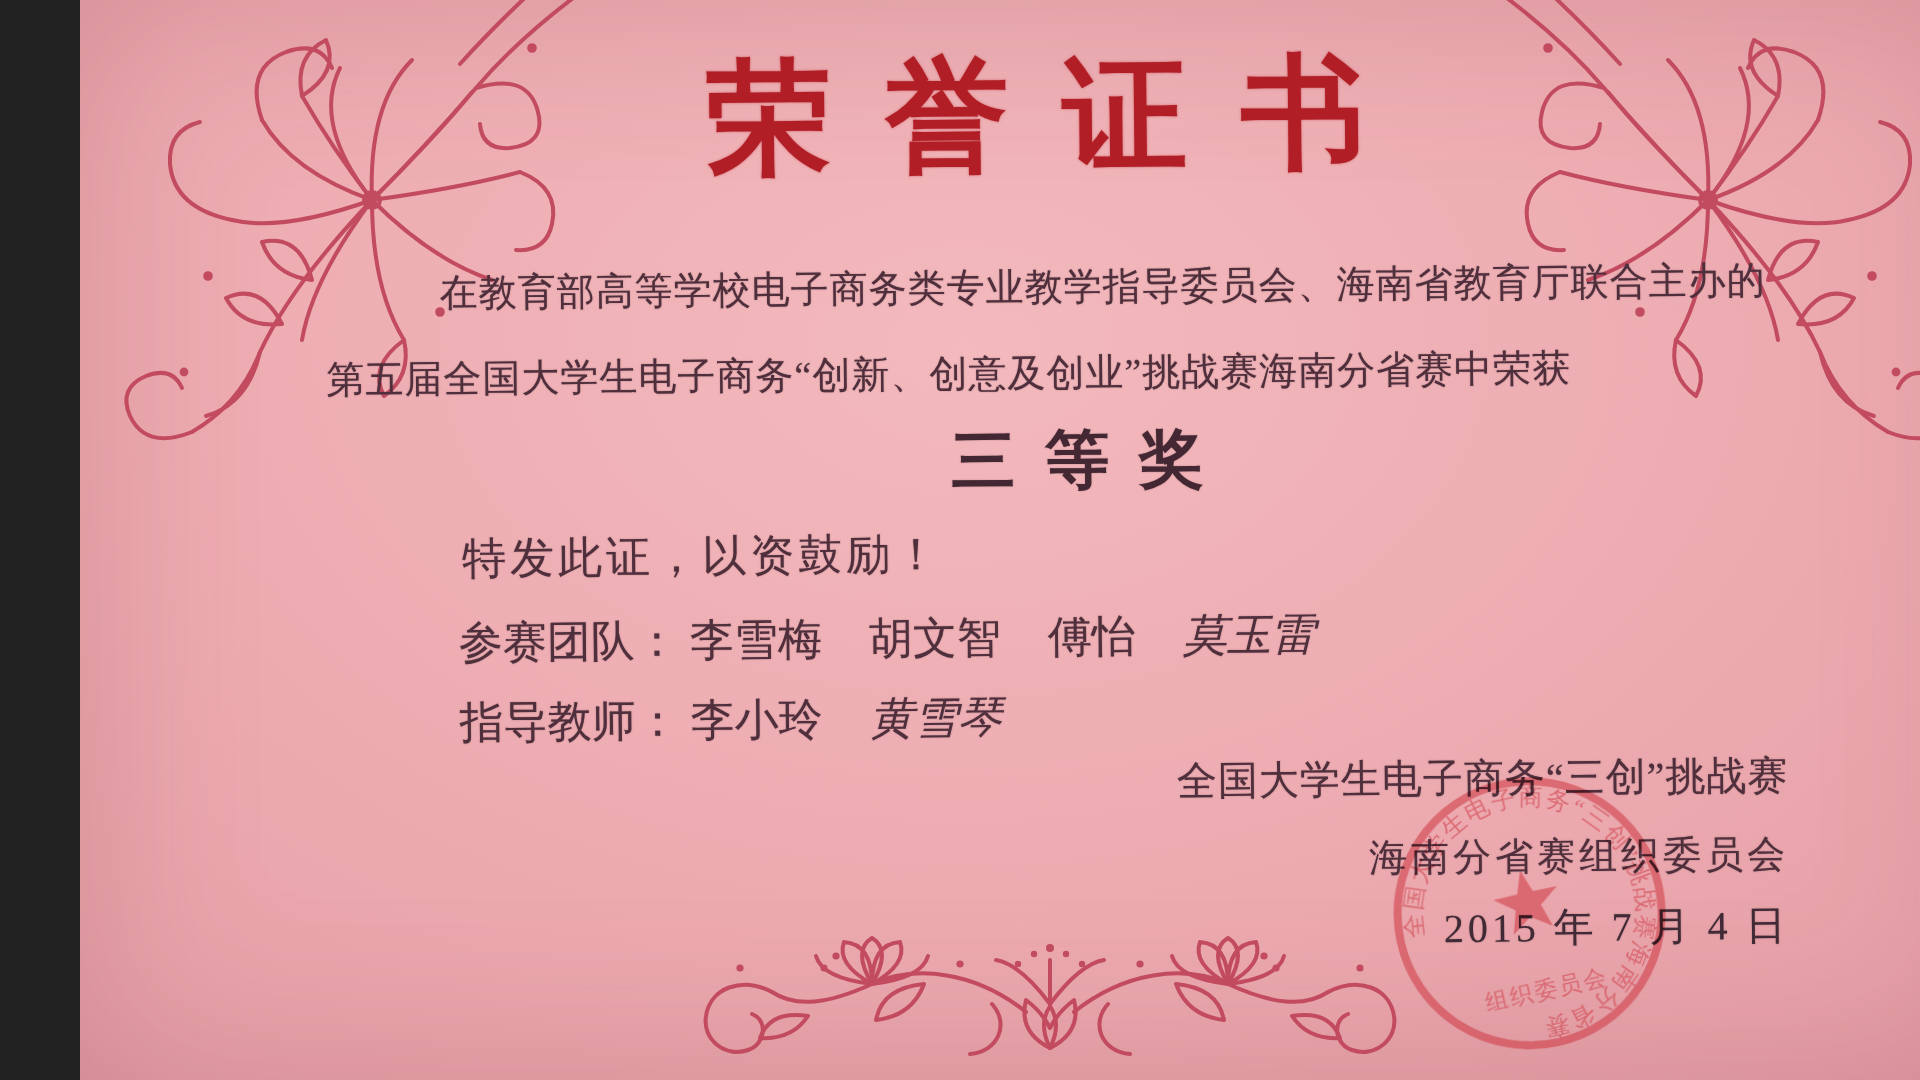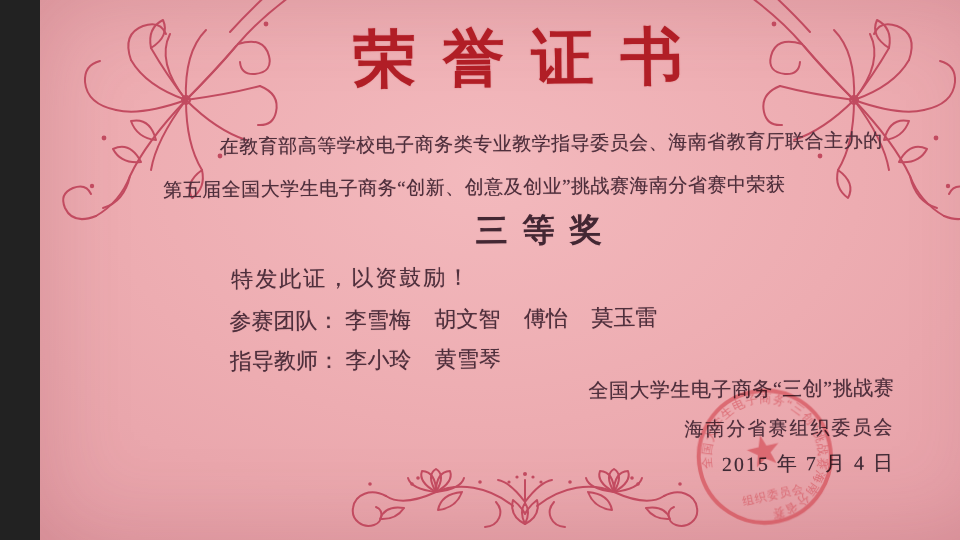--- a/index.html
+++ b/index.html
@@ -21,21 +21,21 @@
     letter-spacing:27px;text-indent:27px;
     text-shadow:0 0 1.2px rgba(177,30,38,.6);
   }
   .l1{top:131px;left:181px;font-size:19px;letter-spacing:.5px;}
   .l2{top:174px;left:124px;font-size:19px;letter-spacing:.5px;}
   .award{top:209px;left:436px;font-size:32px;font-weight:bold;letter-spacing:15px;color:#432733;}
   .closing{top:262px;left:191px;font-size:22px;letter-spacing:2px;}
   .team{top:304px;left:189px;font-size:22px;}
   .teachers{top:344px;left:189px;font-size:22px;}
   .name{margin-right:18px;}
-  .name:last-child{margin-right:0;}
+  .name:last-child{margin-right:0;font-style:italic;}
   .sig{text-align:right;right:107px;left:auto;}
   .org1{top:378px;font-size:20px;letter-spacing:.5px;}
   .org2{top:418px;font-size:19px;letter-spacing:2px;}
   .date{top:453px;font-size:20px;letter-spacing:2px;color:#3f2a35;}
   .corner{position:absolute;pointer-events:none;}
   .corner.tl{left:-6px;top:-10px;}
   .corner.tr{right:-6px;top:-10px;}
   .bottom-border{position:absolute;left:260px;top:468px;pointer-events:none;}
   .seal{
     position:absolute;left:648px;top:384px;width:150px;height:150px;

